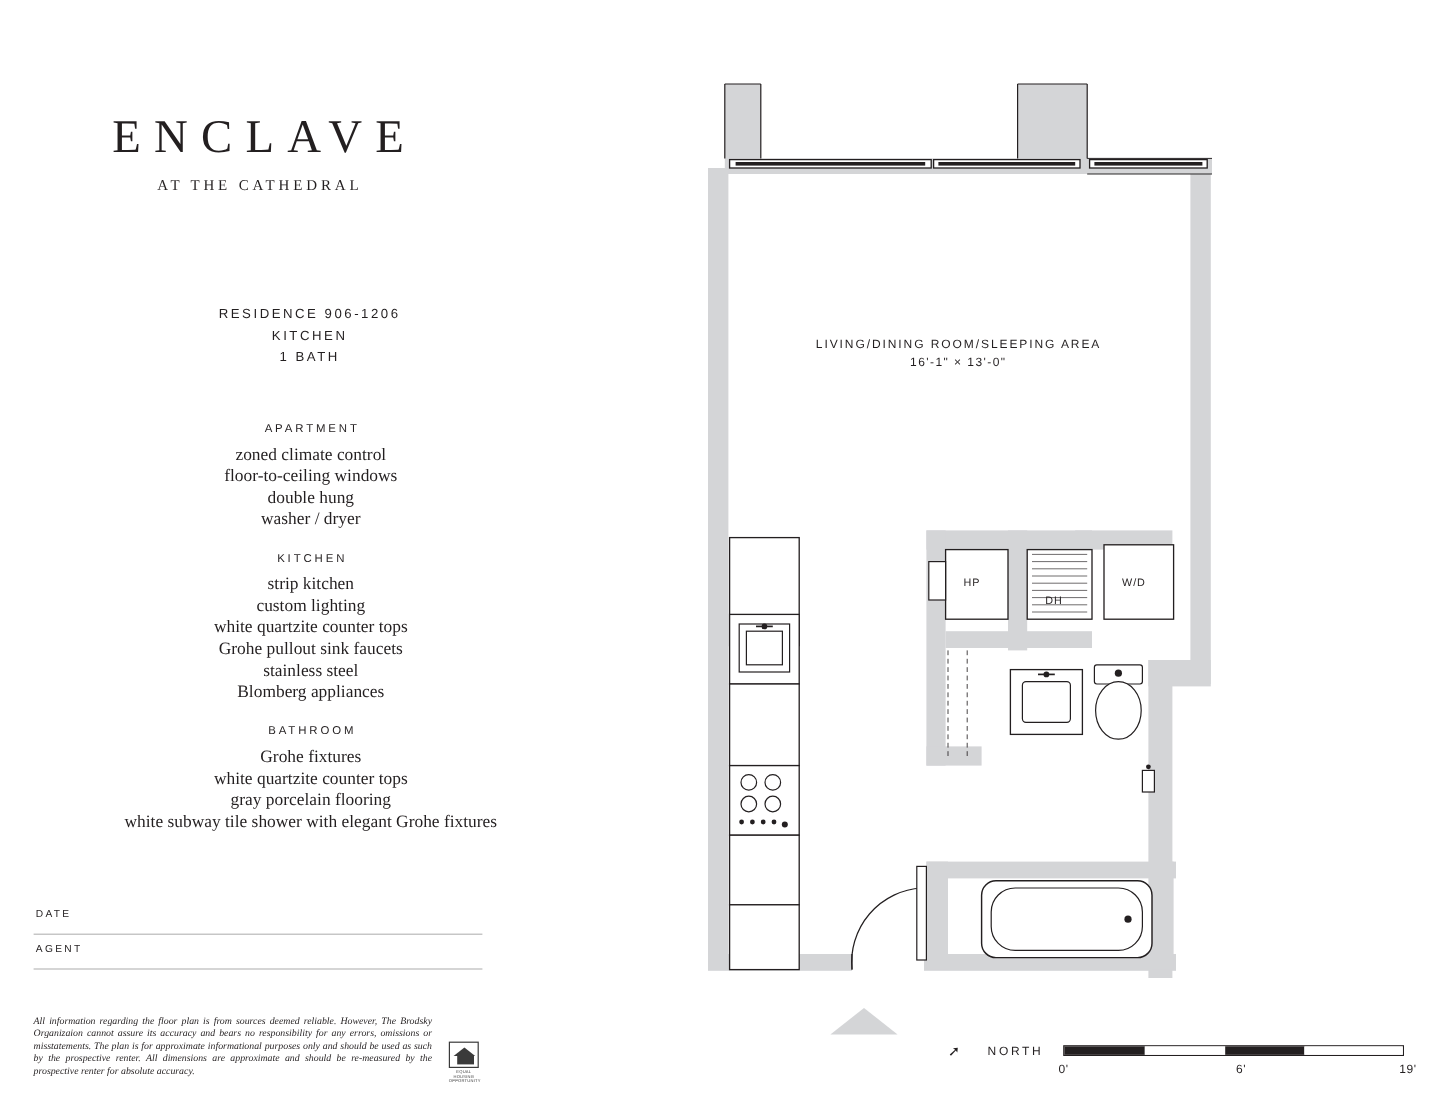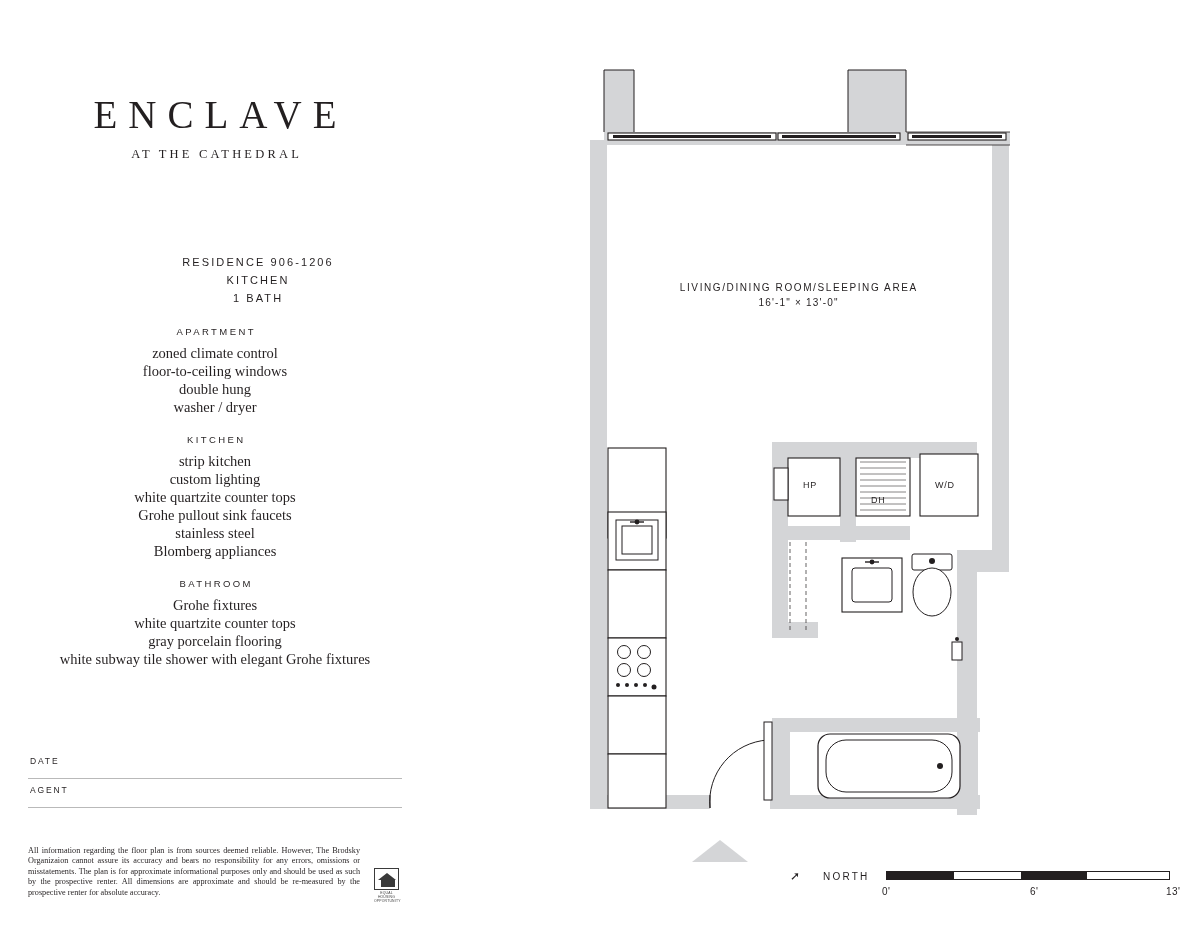--- a/index.html
+++ b/index.html
@@ -67,23 +67,24 @@
     font-size: 11px;
     letter-spacing: 2.1px;
     color: #231f20;
     line-height: 18px;
     text-indent: 2.1px;
   }
 
   .specs {
     position: absolute;
     left: 0;
-    top: 326px;
+    top: 352px;
     width: 430px;
     text-align: center;
+    padding-left: 44px;
   }
   .spec-group { margin-bottom: 18px; }
   .spec-title {
     font-family: "Liberation Sans", sans-serif;
     font-size: 9.5px;
     letter-spacing: 2.4px;
     color: #231f20;
     margin-bottom: 7px;
     text-indent: 2.4px;
   }
@@ -119,20 +120,21 @@
   .disclaimer {
     position: absolute;
     left: 28px;
     top: 846px;
     width: 332px;
     font-family: "Liberation Serif", serif;
     font-size: 8.2px;
     line-height: 10.4px;
     color: #231f20;
     text-align: justify;
+    font-style: italic;
   }
 
   .eho {
     position: absolute;
     left: 374px;
     top: 868px;
     width: 28px;
     height: 30px;
   }
   .eho-badge {
@@ -437,17 +439,17 @@
     <span class="north" style="left:17px;">NORTH</span>
     <div class="bar">
       <span class="dark" style="width:23.7%"></span>
       <span class="light" style="width:23.7%"></span>
       <span class="dark" style="width:23.7%"></span>
       <span class="light" style="width:28.9%"></span>
     </div>
     <div class="ticks">
       <span class="tick" style="left:32px;">0'</span>
       <span class="tick" style="left:180px;">6'</span>
-      <span class="tick" style="left:316px;">13'</span>
+      <span class="tick" style="left:316px;">19'</span>
     </div>
   </div>
 
 </div>
 
 </body></html>

